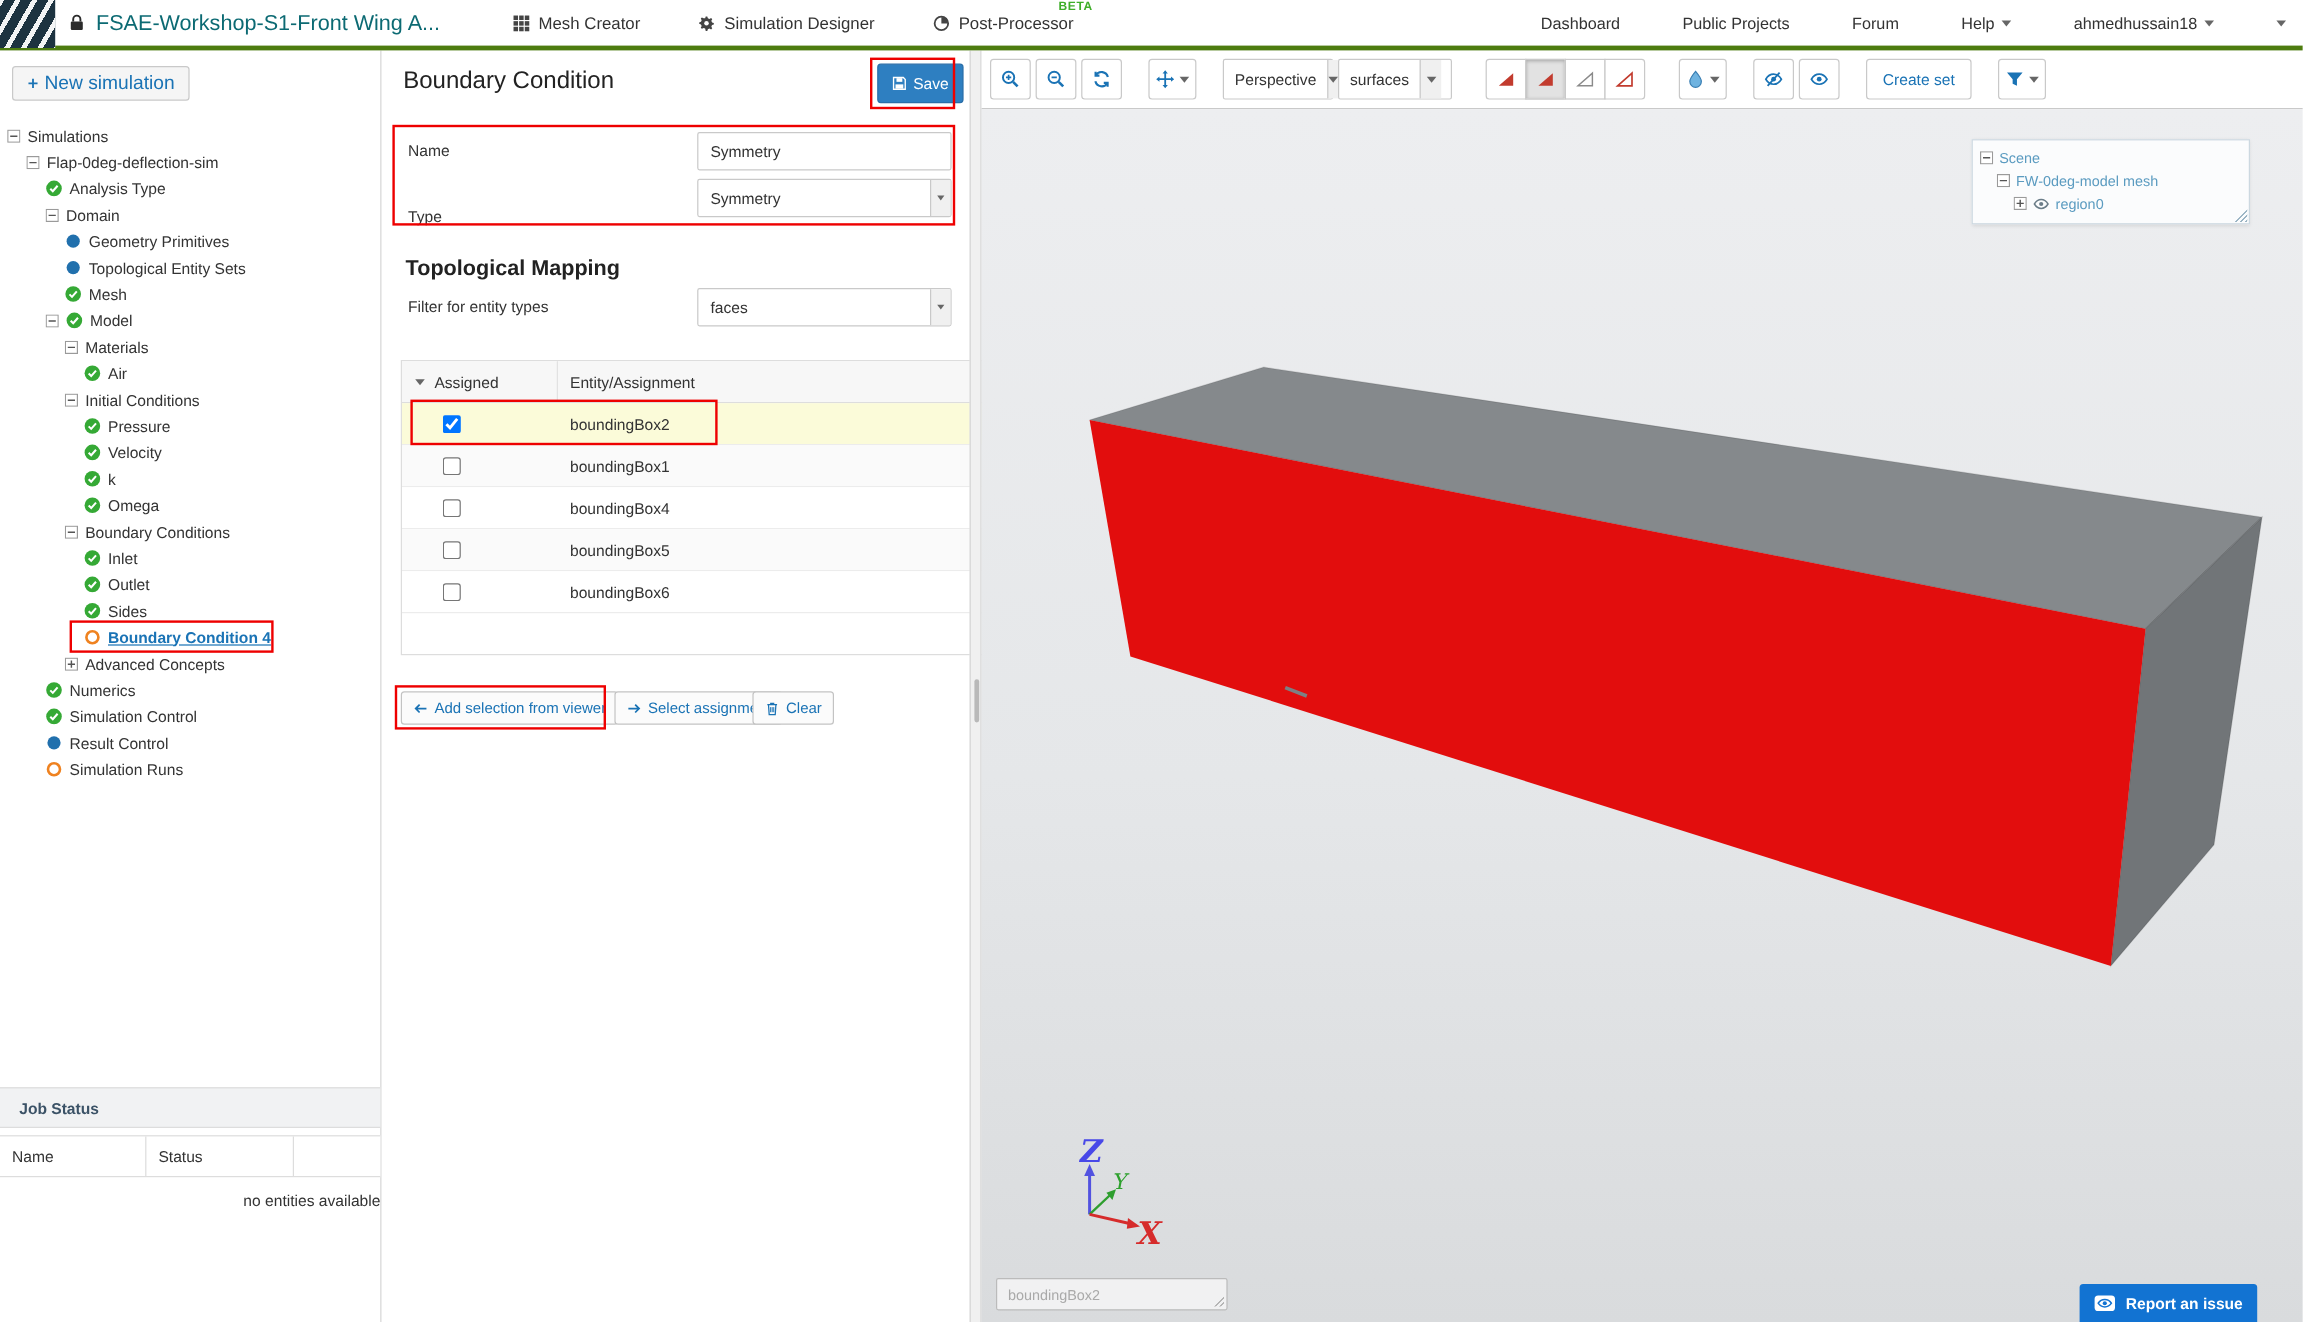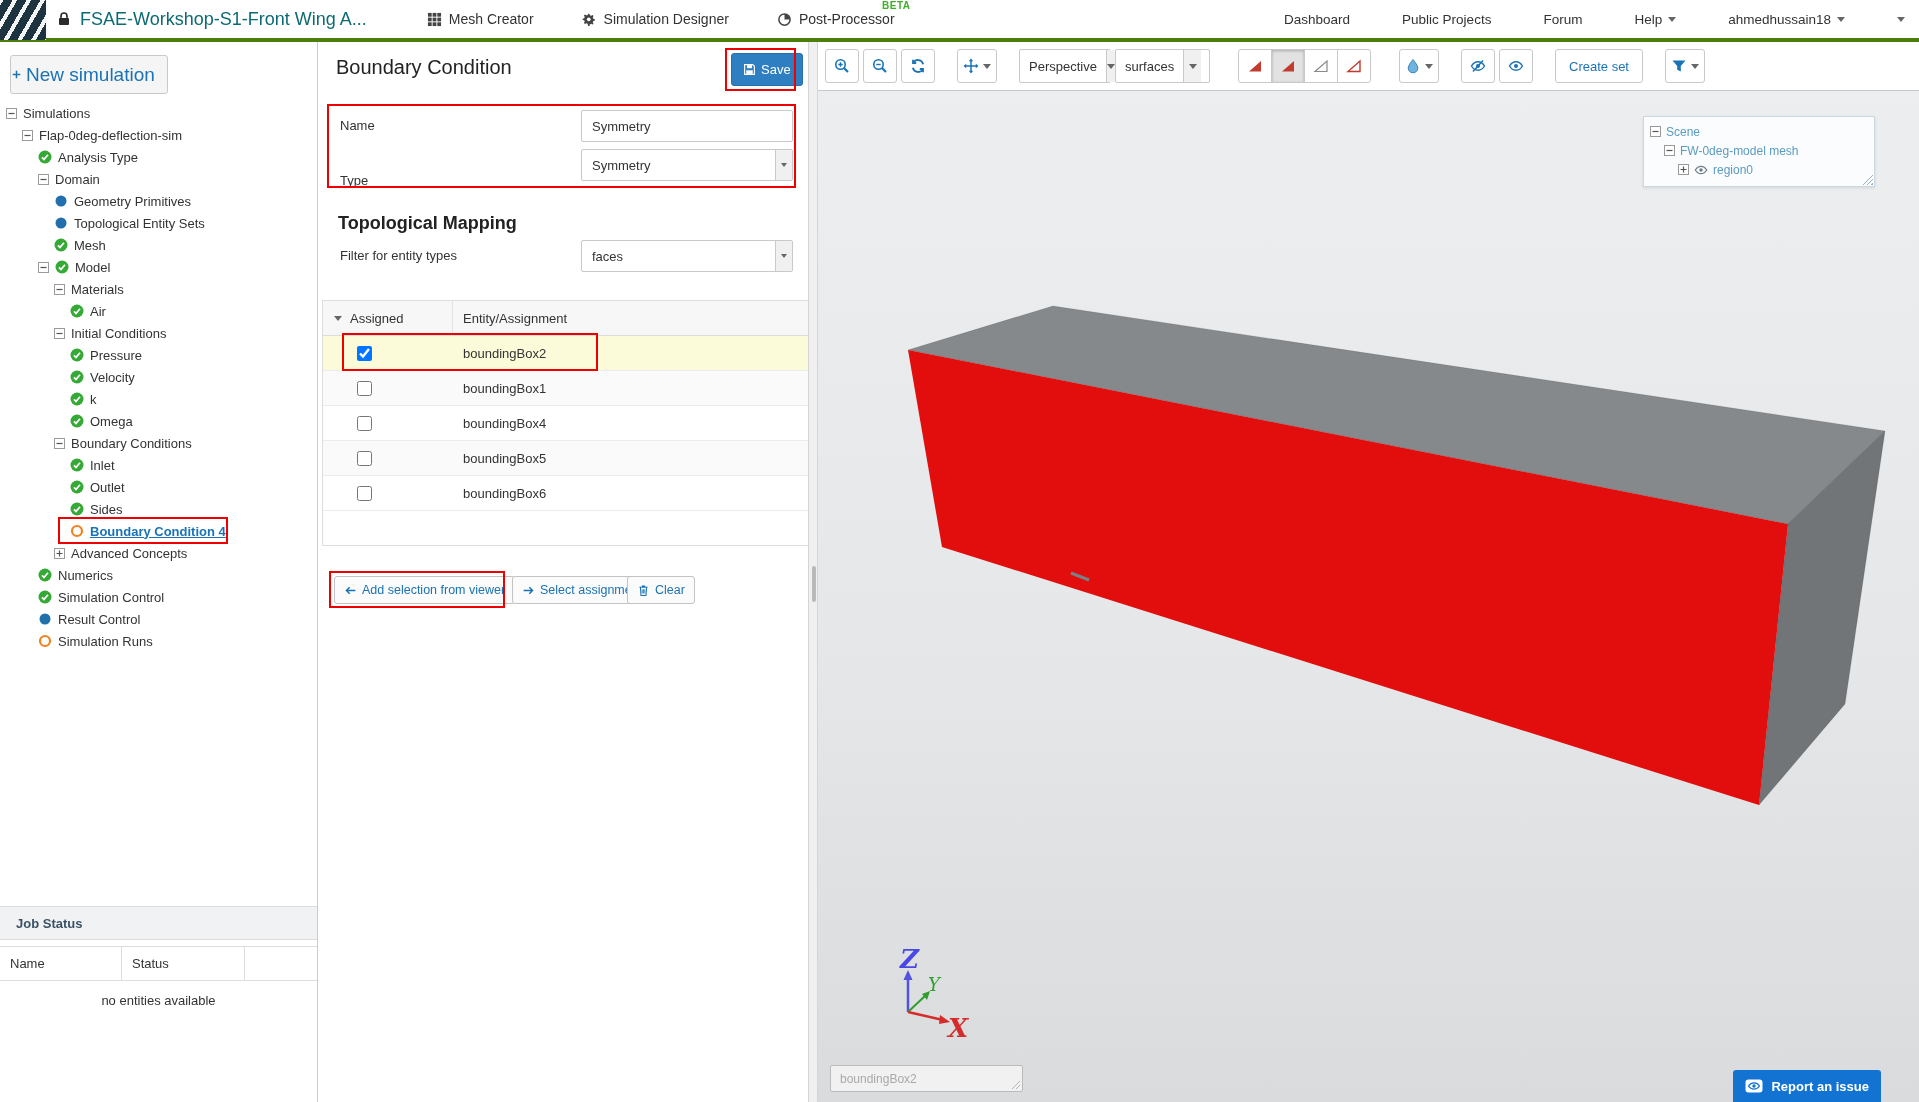--- a/index.html
+++ b/index.html
@@ -16,52 +16,52 @@
   .top-tabs{display:flex;gap:48px;margin-left:60px;}
   .top-tab{display:flex;align-items:center;gap:7px;font-size:14px;color:#333;position:relative;cursor:pointer;}
   .top-tab .ic{width:15px;height:15px;}
   .beta{position:absolute;top:-11px;right:-16px;color:#3fae2a;font-size:10px;font-weight:bold;letter-spacing:.5px;}
   .top-right{margin-left:auto;display:flex;align-items:center;gap:32px;margin-right:14px;font-size:13.5px;}
   .top-right .item{display:flex;align-items:center;gap:6px;cursor:pointer;color:#333;margin-left:20px;}
   .caret{display:inline-block;width:0;height:0;border-left:4px solid transparent;border-right:4px solid transparent;border-top:5px solid #666;}
 
   
   .sidebar{position:absolute;top:42px;left:0;width:318px;bottom:0;background:#fff;border-right:1px solid #ccc;}
-  .new-sim-btn{position:absolute;top:13px;left:10px;height:39px;padding:0 12px 0 0;background:#f5f5f5;border:1px solid #c9c9c9;border-radius:3px;color:#1a73b5;font-size:19px;display:flex;align-items:center;gap:4px;cursor:pointer;}
+  .new-sim-btn{position:absolute;top:13px;left:10px;height:29px;padding:0 12px 0 11px;background:#f5f5f5;border:1px solid #c9c9c9;border-radius:3px;color:#1a73b5;font-size:16px;display:flex;align-items:center;gap:4px;cursor:pointer;}
   .new-sim-btn .ic{width:11px;height:11px;}
   .tree{position:absolute;top:60px;left:0;right:0;}
   .trow{height:22px;display:flex;align-items:center;gap:6px;font-size:13px;cursor:pointer;white-space:nowrap;}
   .lvl0{padding-left:6px}.lvl1{padding-left:22px}.lvl2{padding-left:38px}.lvl3{padding-left:54px}.lvl4{padding-left:70px}
   .ic{display:inline-block;flex:0 0 auto;}
   .ic14{width:14px;height:14px;}
   .ic11{width:11px;height:11px;}
   .trow.sel .tlabel{color:#1a73b5;font-weight:bold;text-decoration:underline;}
   .redbox{position:absolute;border:2px solid #ee0000;pointer-events:none;z-index:15;}
 
   .job-status{position:absolute;top:864px;left:0;right:0;}
   .js-header{height:34px;background:#f1f2f3;border-top:1px solid #ddd;border-bottom:1px solid #ddd;display:flex;align-items:center;padding-left:16px;color:#3b5266;font-weight:bold;font-size:13px;}
   .js-table{display:flex;height:35px;border-bottom:1px solid #ddd;background:#fff;margin-top:6px;border-top:1px solid #ddd;}
   .js-cell{border-right:1px solid #ddd;display:flex;align-items:center;padding-left:10px;font-size:13px;color:#333;}
   .js-name{width:122px}.js-status{width:123px}.js-rest{flex:1;border-right:none;}
-  .js-empty{text-align:center;font-size:13px;color:#333;padding-top:12px;}
+  .js-empty{text-align:right;font-size:13px;color:#333;padding-top:12px;}
 
   
   .panel{position:absolute;top:42px;left:318px;width:490px;bottom:0;background:#fff;}
   .panel-title{position:absolute;left:18px;top:14px;font-size:20px;color:#222;}
   .save-btn{position:absolute;left:413px;top:11px;height:33px;padding:0 11px;background:#2e7fc1;border:1px solid #2a6ea8;border-radius:3px;color:#fff;font-size:13px;display:flex;align-items:center;gap:5px;cursor:pointer;}
   .save-btn .ic{width:13px;height:13px;}
   .flabel{position:absolute;left:22px;height:32px;line-height:32px;font-size:13px;color:#333;}
   .finput{position:absolute;left:263px;width:212px;height:32px;border:1px solid #c9c9c9;border-radius:2px;padding:0 10px;font-size:13px;color:#333;font-family:inherit;background:#fff;}
   .fselect{position:absolute;left:263px;width:212px;height:32px;border:1px solid #c9c9c9;border-radius:2px;background:#fff;display:flex;align-items:center;cursor:pointer;}
   .fselect .txt{flex:1;padding:0 10px;font-size:13px;color:#333;}
   .fselect .dd{width:17px;height:100%;border-left:1px solid #c9c9c9;background:#f0f0f0;display:flex;align-items:center;justify-content:center;}
   .fselect .dd .caret{border-top-width:4px;border-left-width:3.5px;border-right-width:3.5px;}
   .section-title{position:absolute;left:20px;top:171px;font-size:18px;font-weight:bold;color:#222;}
 
-  .tbl{position:absolute;left:4px;top:258px;width:528px;height:246px;border:1px solid #ddd;}
+  .tbl{position:absolute;left:16px;top:258px;width:528px;height:246px;border:1px solid #ddd;}
   .tbl-head{height:35px;background:#f7f7f7;border-bottom:1px solid #ddd;display:flex;align-items:center;font-size:13px;color:#333;}
   .th-assigned{width:130px;display:flex;align-items:center;gap:8px;padding-left:11px;border-right:1px solid #e2e2e2;height:100%;}
   .th-entity{padding-left:10px;}
   .t-row{height:35px;display:flex;align-items:center;border-bottom:1px solid #ececec;font-size:13px;background:#fff;}
   .t-row:nth-child(odd){background:#fafafa;}
   .t-row.hl{background:#fbfbd9;}
   .cell-check{width:130px;display:flex;justify-content:flex-start;padding-left:34px;}
   .cell-check input{width:15px;height:15px;cursor:pointer;}
   .cell-name{padding-left:10px;color:#333;}
   .tbl-scroll{position:absolute;right:0;top:35px;bottom:0;width:11px;background:#f5f5f5;border-left:1px solid #e0e0e0;}

